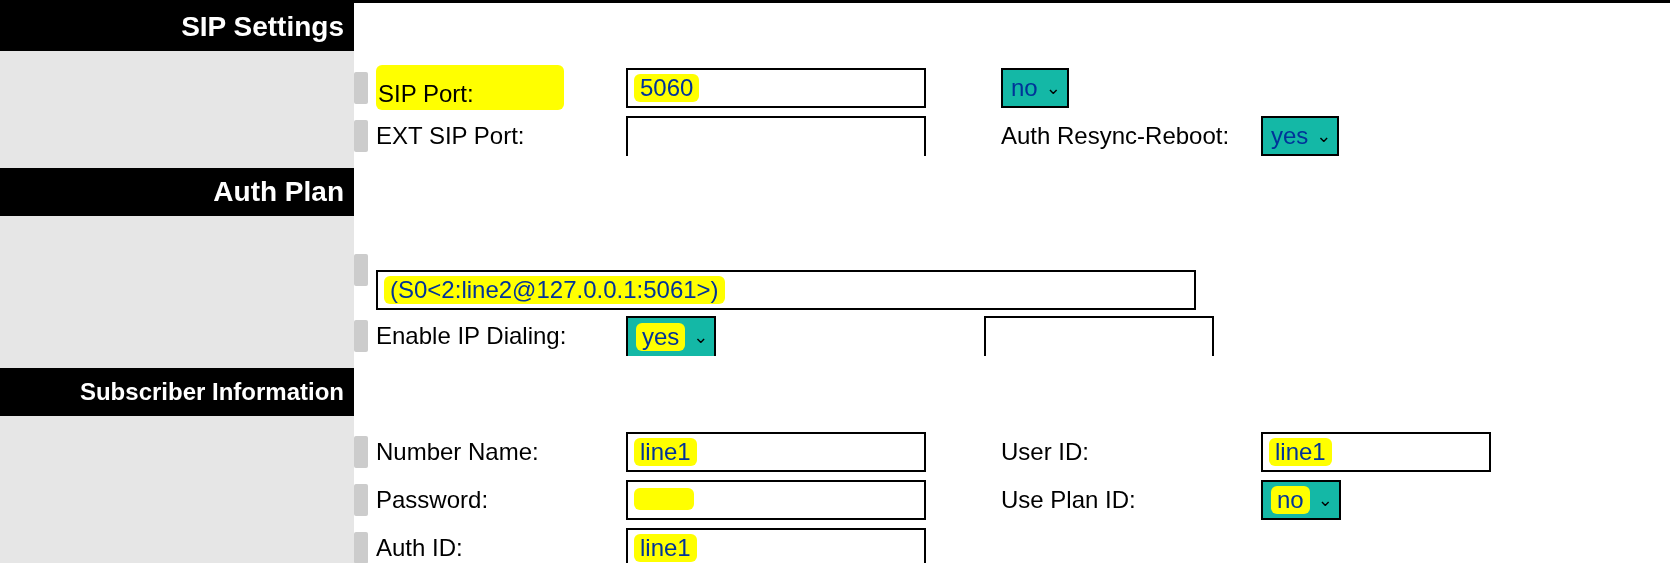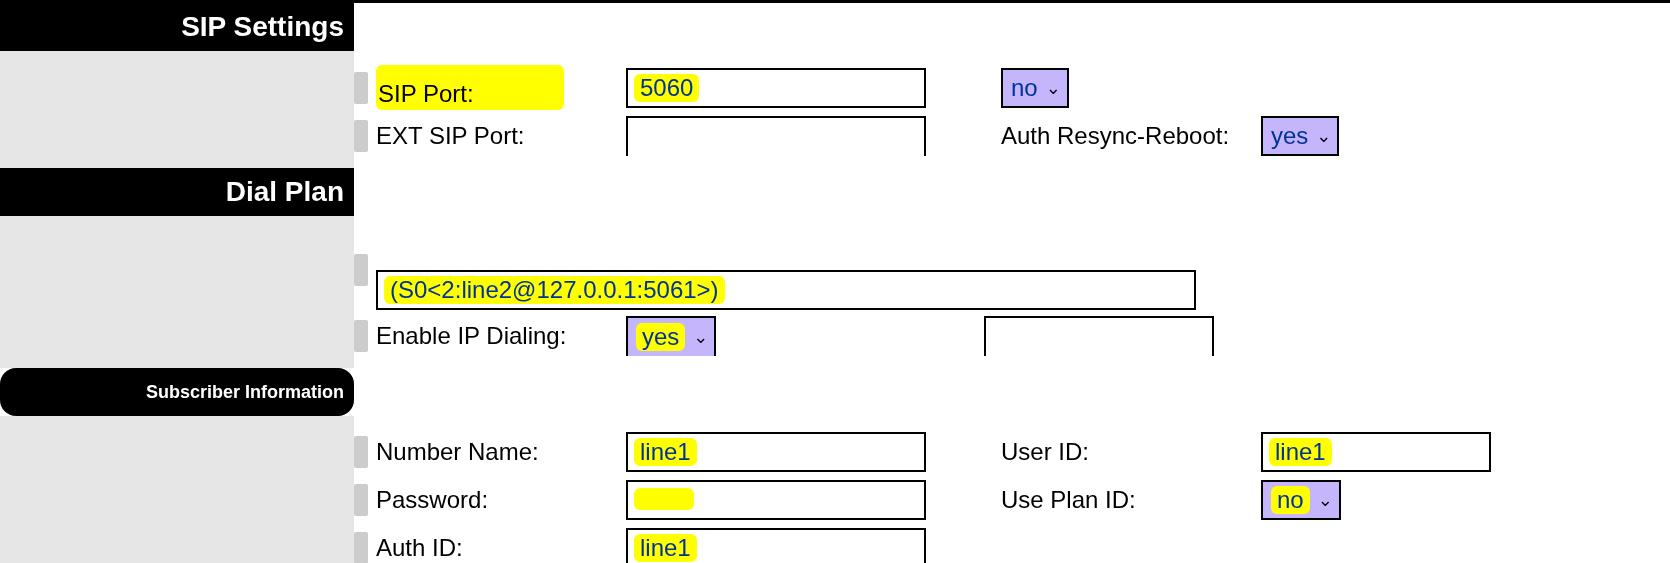--- a/index.html
+++ b/index.html
@@ -20,21 +20,21 @@
     background: #000;
     color: #fff;
     font-weight: bold;
     font-size: 28px;
     height: 48px;
     line-height: 48px;
     width: 354px;
     text-align: right;
     padding-right: 10px;
   }
-  .section-header.sub { font-size: 18px; border-radius: 16px; }
+  .section-header.sub { font-size: 24px; }
   .row-wrap {
     display: flex;
   }
   .left-gutter {
     width: 354px;
     background: #e6e6e6;
   }
   .right-content {
     flex: 1;
     background: #fff;
@@ -72,21 +72,21 @@
     color: #003399;
   }
   input.txt.w300 { width: 300px; }
   input.txt.w220 { width: 230px; }
   input.txt.wlong { width: 820px; }
   .sel {
     font-family: Arial, sans-serif;
     font-size: 24px;
     height: 40px;
     border: 2px solid #000;
-    background: #c4b5fd;
+    background: #14b8a6;
     display: inline-flex;
     align-items: center;
     padding: 0 6px 0 8px;
     color: #000;
   }
   .sel .val { color: #003399; }
   .sel .chev { margin-left: 8px; font-size:18px; }
   .hl-label {
     background: #ffff00;
     border-radius: 6px;
@@ -140,21 +140,21 @@
       <div class="sel">
         <span class="val">yes</span>
         <span class="chev">⌄</span>
       </div>
     </div>
 
   </div>
 </div>
 
 <div class="section-header">
-  <span>Dial Plan</span>
+  <span>Auth Plan</span>
 </div>
 <div class="row-wrap">
   <div class="left-gutter"></div>
   <div class="right-content">
 
     <div class="form-row">
       <div class="bullet"></div>
       <div style="position:relative;margin-top:40px;">
         <input class="txt wlong" type="text" value="" style="">
         <span style="position:absolute; left:8px; top:6px; pointer-events:none;">

